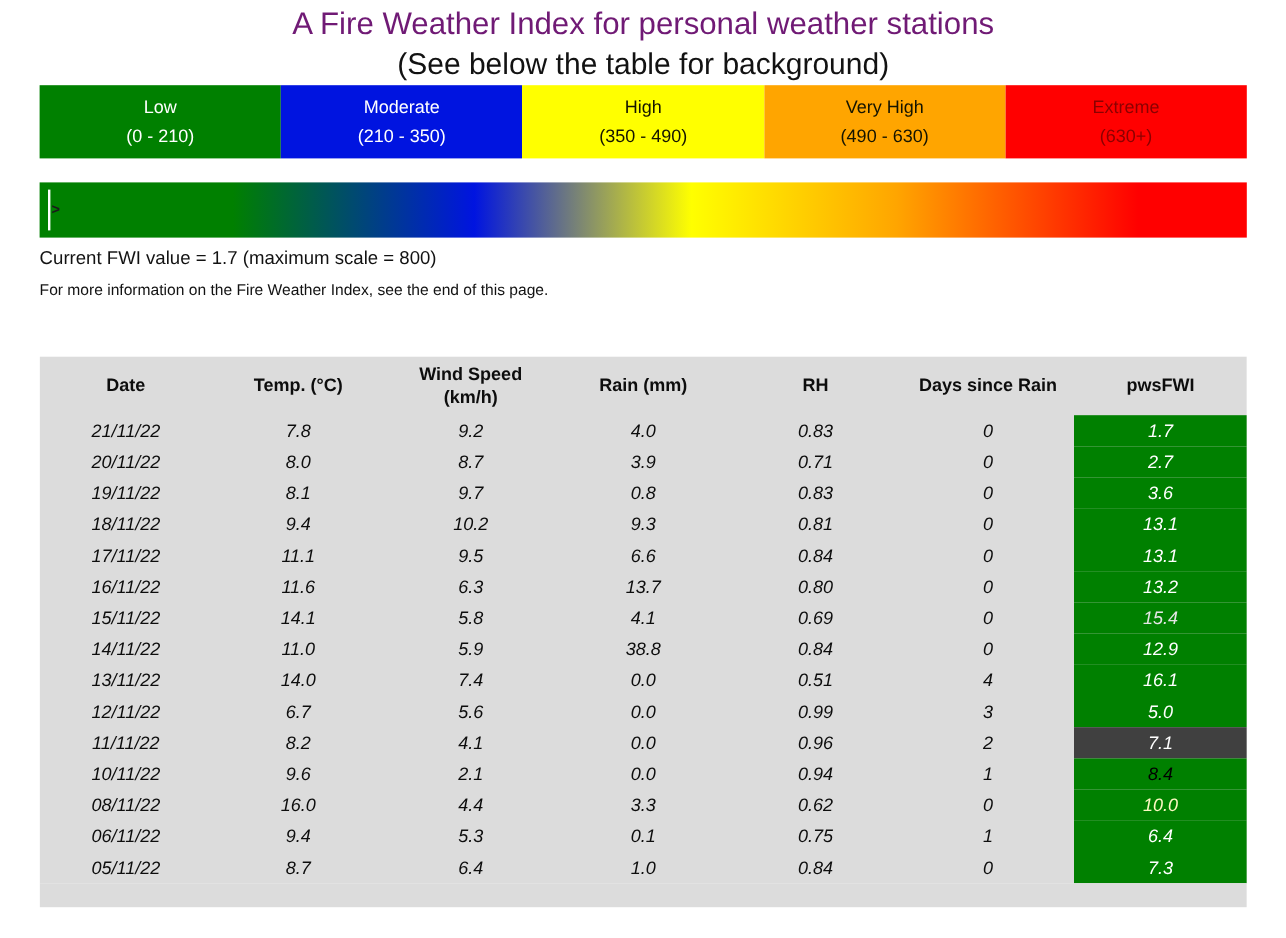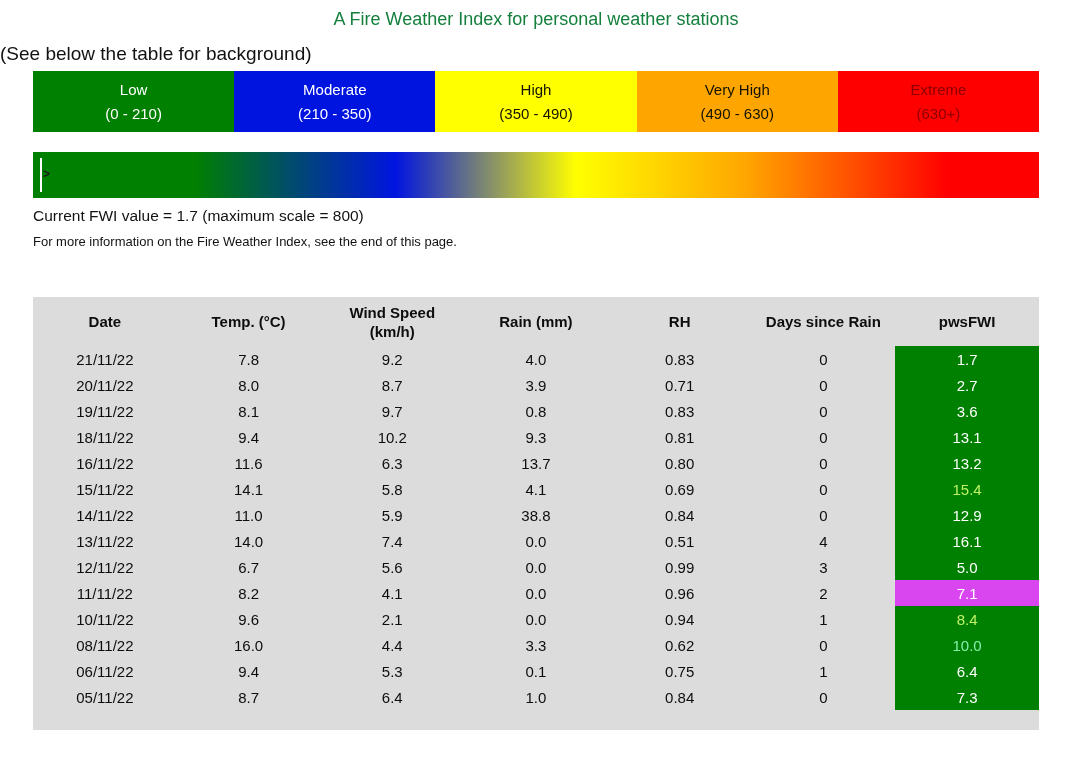--- a/index.html
+++ b/index.html
@@ -6,25 +6,25 @@
   html, body { margin: 0; padding: 0; }
   body {
     width: 1072px; height: 782px; overflow: hidden;
     background: #ffffff; color: #111111;
     font-family: "Liberation Sans", "DejaVu Sans", sans-serif;
   }
   .page { position: relative; width: 1072px; height: 782px; }
 
   .title {
     margin: 3px 0 0 0; text-align: center;
-    font-size: 18px; font-weight: 400; color: #15803d; line-height: 32px;
+    font-size: 26px; font-weight: 400; color: #701a75; line-height: 32px;
   }
   .subtitle {
-    margin-top: 8px; text-align: left;
-    font-size: 19px; font-weight: 400; color: #121212; line-height: 22px;
+    margin-top: 8px; text-align: center;
+    font-size: 25px; font-weight: 400; color: #121212; line-height: 22px;
   }
 
   .legend { display: flex; height: 61px; margin: 6px 33px 0 33px; }
   .legend-seg {
     flex: 1 1 0; display: flex; flex-direction: column;
     align-items: center; justify-content: center;
     font-size: 15px; line-height: 24px;
   }
 
   .gauge { position: relative; height: 46px; margin: 20px 33px 0 33px; }
@@ -39,21 +39,21 @@
   .note    { margin: 9px 33px 0 33px; font-size: 13px;   color: #121212; line-height: 16px; }
 
   .table-wrap { margin: 47px 33px 0 33px; height: 497px; overflow: hidden; }
   table { width: 100%; border-collapse: collapse; table-layout: fixed; }
   thead tr { height: 49px; }
   th {
     padding: 0; font-size: 15px; font-weight: 700; color: #0d0d0d;
     text-align: center; vertical-align: middle;
     white-space: pre-line; line-height: 19px;
   }
-  tbody tr { height: 26px; }
+  tbody tr { height: 26px; font-style: italic; }
   td {
     padding: 0; font-size: 15px; color: #0d0d0d;
     text-align: center; vertical-align: middle;
   }
   .row-cont { height: 20px; background: #dcdcdc; }
 </style>
 </head>
 <body>
 
 <div class="page">
@@ -139,36 +139,45 @@
           <tr>
             <td>18/11/22</td>
             <td>9.4</td>
             <td>10.2</td>
             <td>9.3</td>
             <td>0.81</td>
             <td>0</td>
             <td style="background: rgb(0, 128, 0); color: rgb(255, 255, 255);">13.1</td>
           </tr>
           <tr>
+            <td>17/11/22</td>
+            <td>11.1</td>
+            <td>9.5</td>
+            <td>6.6</td>
+            <td>0.84</td>
+            <td>0</td>
+            <td style="background: rgb(0, 128, 0); color: rgb(255, 255, 255);">13.1</td>
+          </tr>
+          <tr>
             <td>16/11/22</td>
             <td>11.6</td>
             <td>6.3</td>
             <td>13.7</td>
             <td>0.80</td>
             <td>0</td>
             <td style="background: rgb(0, 128, 0); color: rgb(255, 255, 255);">13.2</td>
           </tr>
           <tr>
             <td>15/11/22</td>
             <td>14.1</td>
             <td>5.8</td>
             <td>4.1</td>
             <td>0.69</td>
             <td>0</td>
-            <td style="background: rgb(0, 128, 0); color: #bef264;">15.4</td>
+            <td style="background: rgb(0, 128, 0); color: #e5e5e5;">15.4</td>
           </tr>
           <tr>
             <td>14/11/22</td>
             <td>11.0</td>
             <td>5.9</td>
             <td>38.8</td>
             <td>0.84</td>
             <td>0</td>
             <td style="background: rgb(0, 128, 0); color: rgb(255, 255, 255);">12.9</td>
           </tr>
@@ -190,39 +199,39 @@
             <td>3</td>
             <td style="background: rgb(0, 128, 0); color: rgb(255, 255, 255);">5.0</td>
           </tr>
           <tr>
             <td>11/11/22</td>
             <td>8.2</td>
             <td>4.1</td>
             <td>0.0</td>
             <td>0.96</td>
             <td>2</td>
-            <td style="background: #d946ef; color: rgb(255, 255, 255);">7.1</td>
+            <td style="background: #404040; color: rgb(255, 255, 255);">7.1</td>
           </tr>
           <tr>
             <td>10/11/22</td>
             <td>9.6</td>
             <td>2.1</td>
             <td>0.0</td>
             <td>0.94</td>
             <td>1</td>
-            <td style="background: rgb(0, 128, 0); color: #bef264;">8.4</td>
+            <td style="background: rgb(0, 128, 0); color: #000000;">8.4</td>
           </tr>
           <tr>
             <td>08/11/22</td>
             <td>16.0</td>
             <td>4.4</td>
             <td>3.3</td>
             <td>0.62</td>
             <td>0</td>
-            <td style="background: rgb(0, 128, 0); color: #86efac; margin-left: 15px;">10.0</td>
+            <td style="background: rgb(0, 128, 0); color: #fef9c3; margin-left: 15px;">10.0</td>
           </tr>
           <tr>
             <td>06/11/22</td>
             <td>9.4</td>
             <td>5.3</td>
             <td>0.1</td>
             <td>0.75</td>
             <td>1</td>
             <td style="background: rgb(0, 128, 0); color: rgb(255, 255, 255);">6.4</td>
           </tr>

